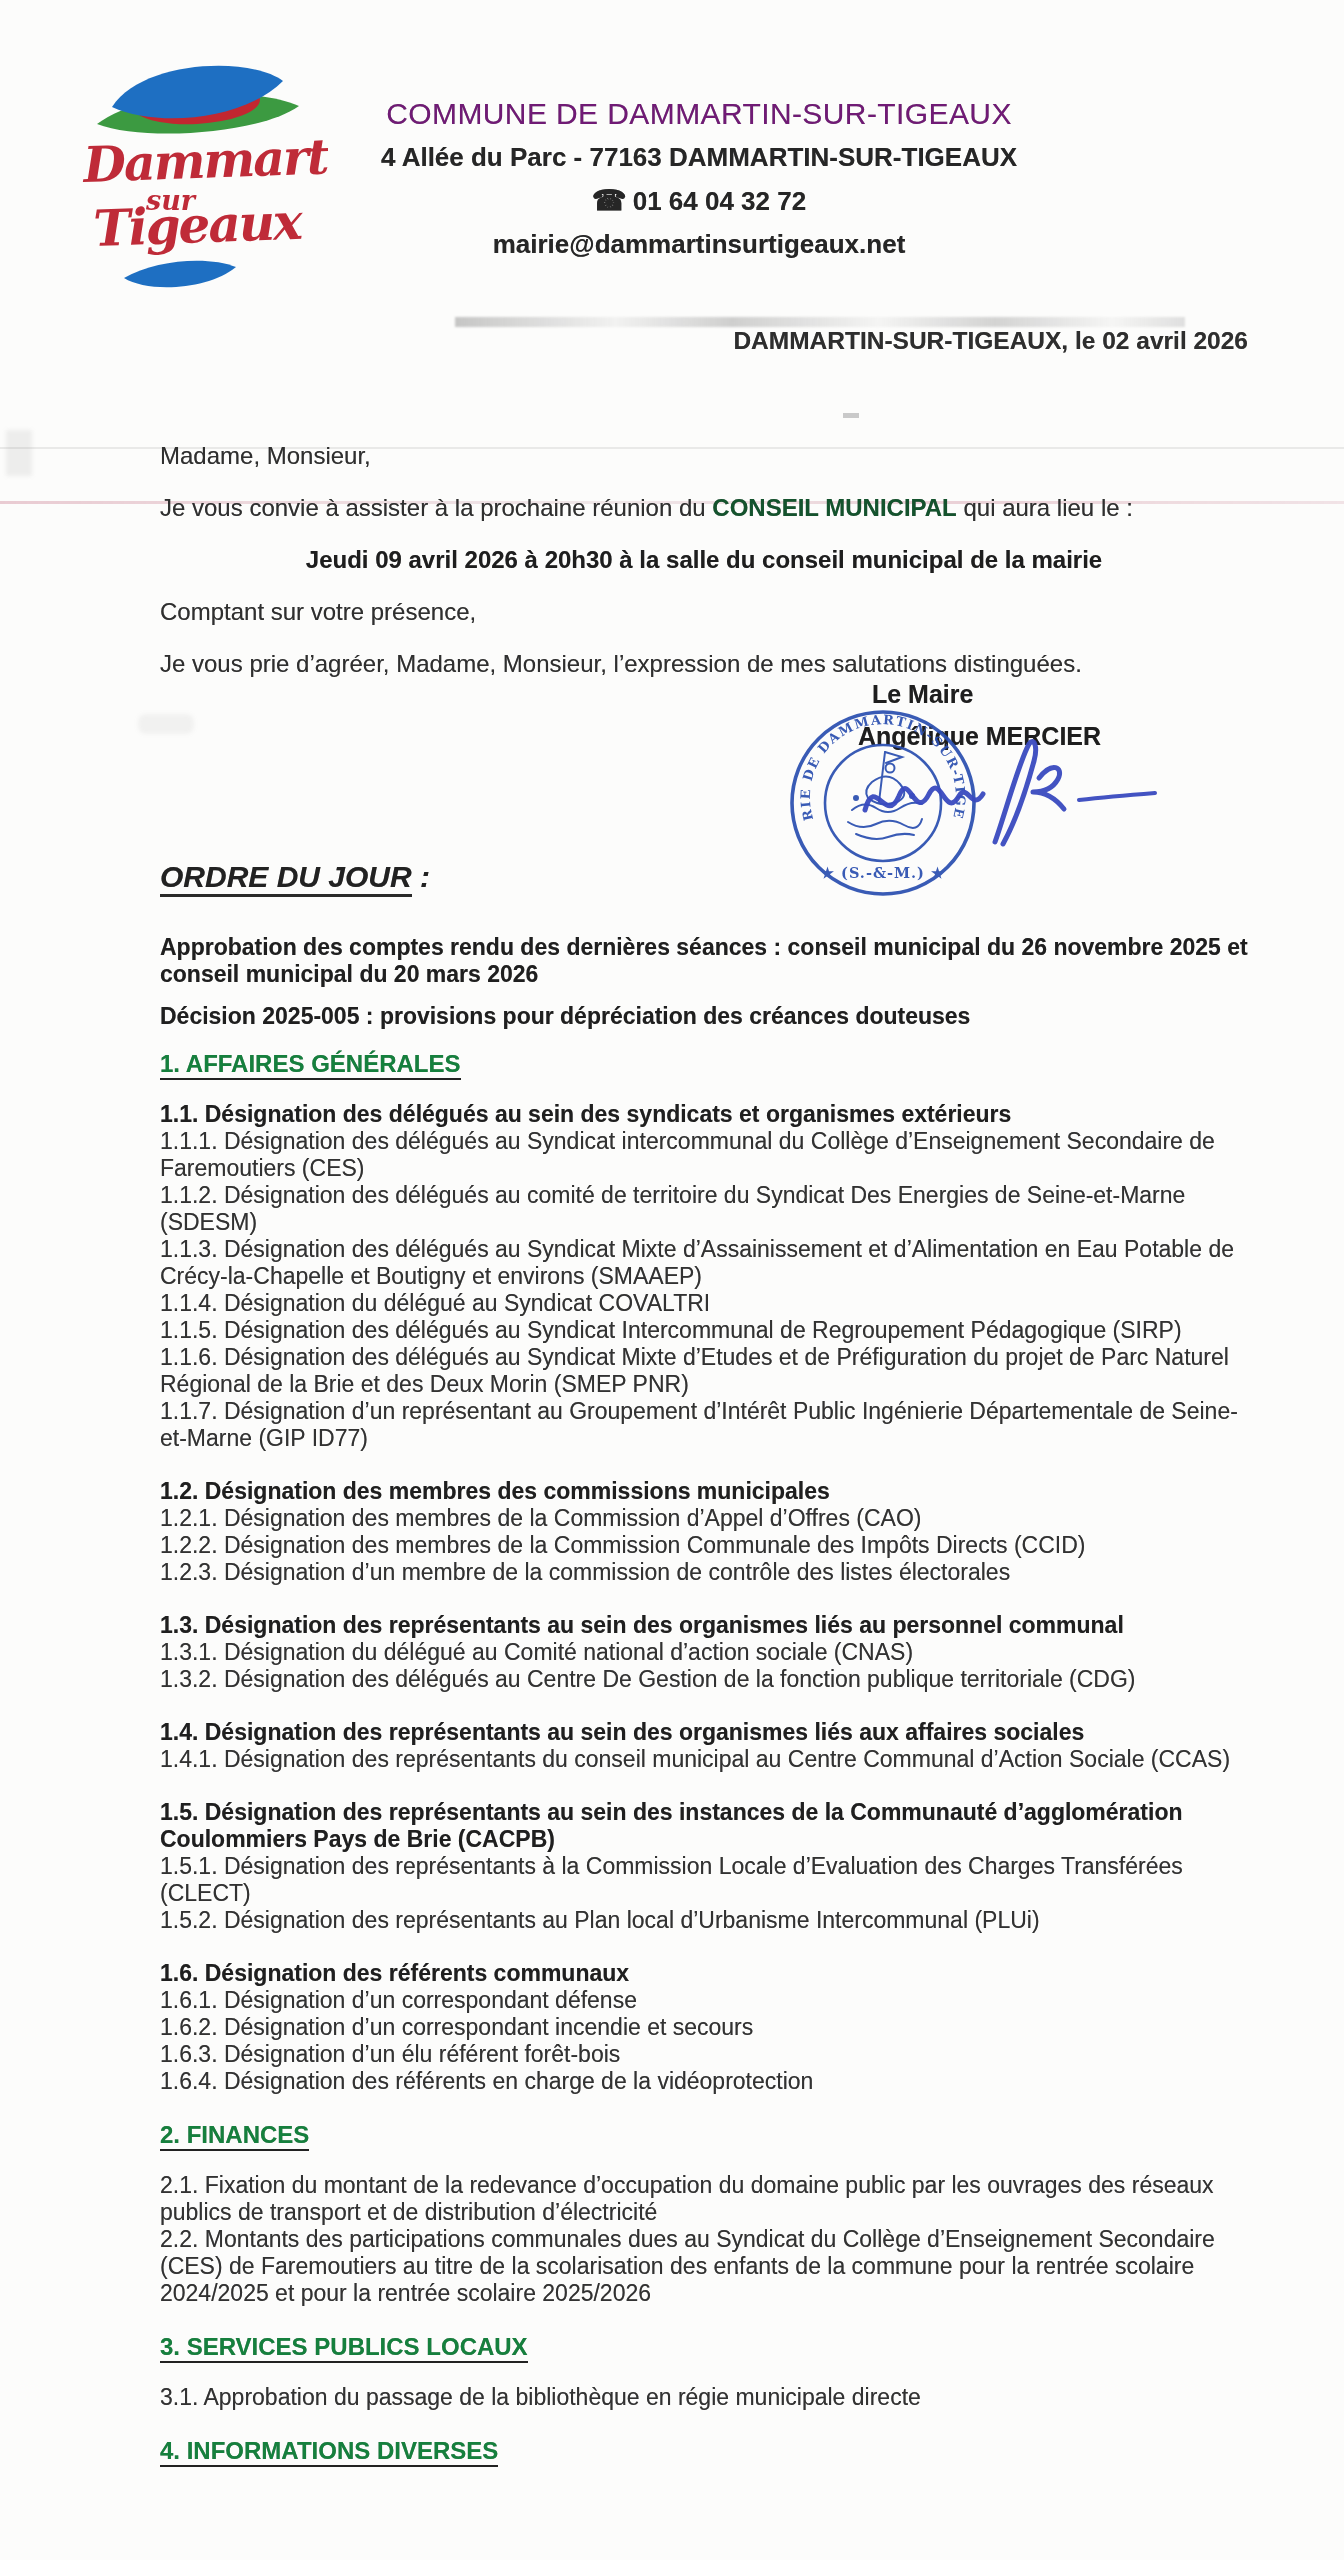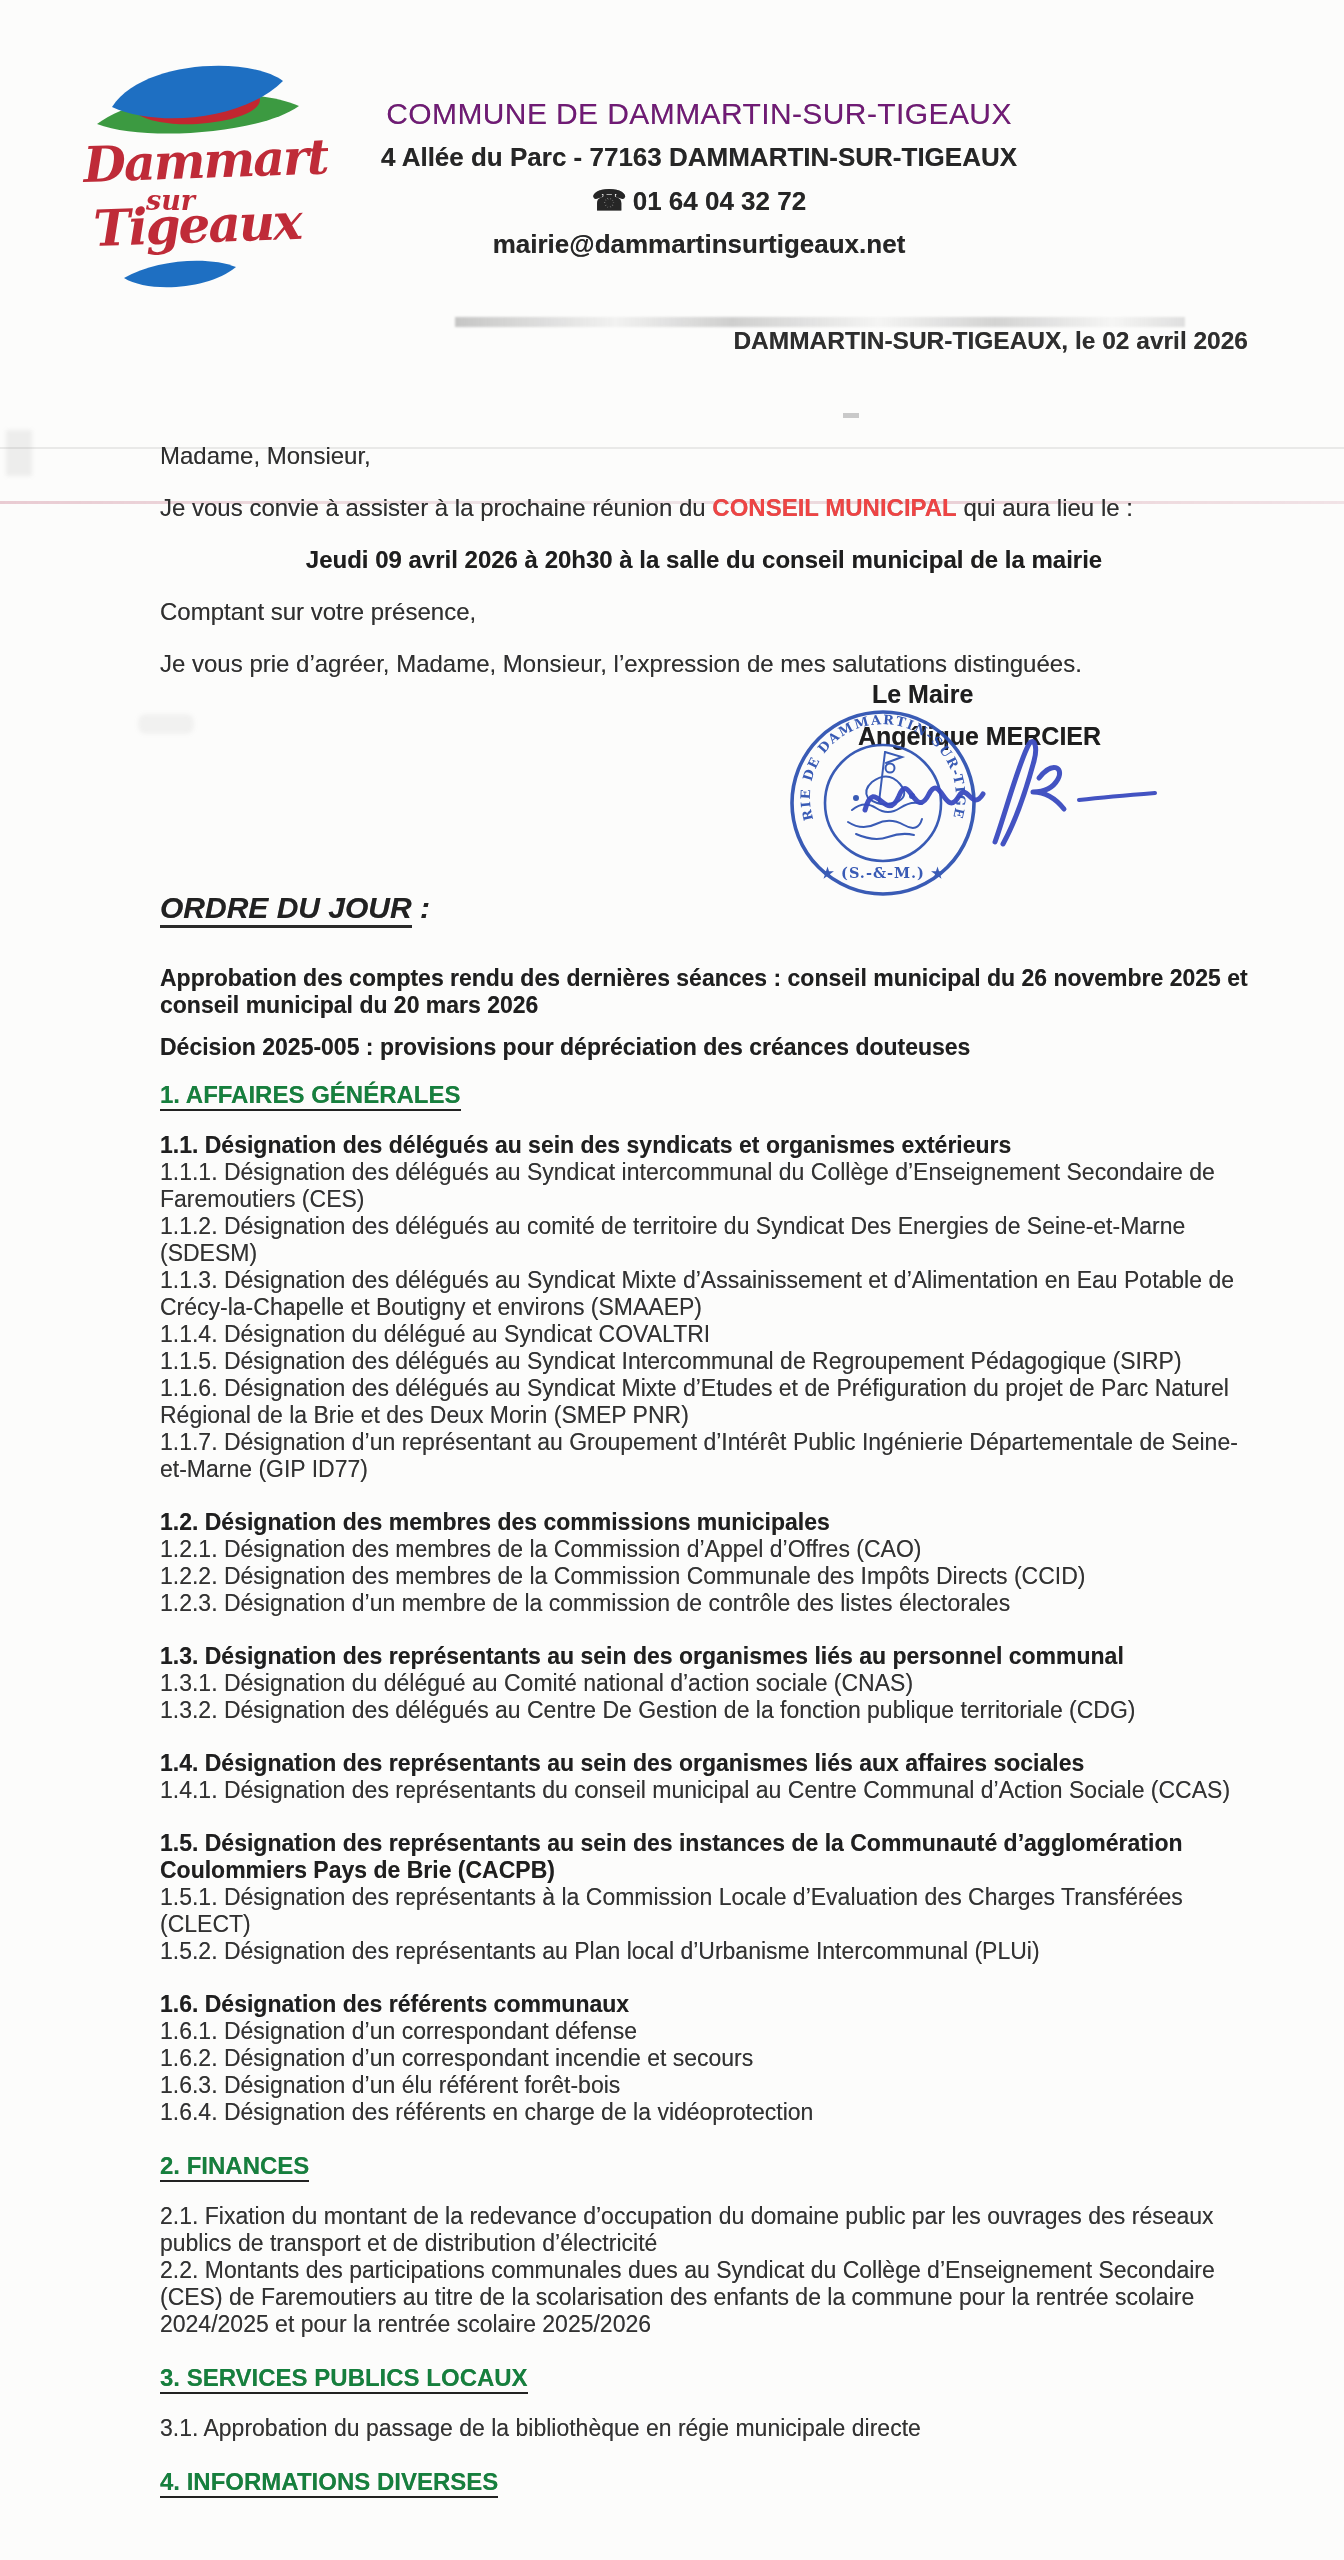--- a/index.html
+++ b/index.html
@@ -20,34 +20,34 @@
   .phone-icon{font-size:28px;margin-right:6px;}
 
   
   .date-line{position:absolute;left:160px;right:96px;top:327px;text-align:right;
     font-size:24.5px;color:#2e2e2e;text-shadow:0 0 .6px rgba(46,46,46,.55);font-weight:bold;}
 
   
   .letter{position:absolute;left:160px;top:441px;width:1088px;font-size:24px;line-height:30px;
     color:#2f2f2f;text-shadow:0 0 .6px rgba(47,47,47,.5);}
   .letter p{margin:0 0 22px 0;}
-  .b{font-weight:700;color:#ef4444;}
+  .b{font-weight:700;color:#14532d;}
   .meeting-line{font-weight:700;color:#1e1e1e;text-align:center;}
 
   
   .sig-title{position:absolute;left:872px;top:680px;font-size:25px;font-weight:700;color:#1e1e1e;
     text-shadow:0 0 .6px rgba(30,30,30,.5);z-index:1;}
   .sig-name{position:absolute;left:858px;top:722px;font-size:25px;font-weight:700;color:#1e1e1e;
     text-shadow:0 0 .6px rgba(30,30,30,.5);z-index:1;}
   .stamp-svg{position:absolute;left:786px;top:706px;width:194px;height:194px;z-index:2;opacity:.93;}
   .signature-svg{position:absolute;left:853px;top:734px;width:332px;height:122px;z-index:3;opacity:.95;}
 
   
   .doc-body{position:absolute;left:160px;top:860px;width:1088px;font-size:23px;line-height:27px;
-    color:#323232;text-shadow:0 0 .6px rgba(50,50,50,.5);margin-top:31px;}
+    color:#323232;text-shadow:0 0 .6px rgba(50,50,50,.5);}
   .ordre-head{font-size:30px;line-height:34px;font-weight:700;font-style:italic;color:#222;
     margin:0 0 40px 0;}
   .ordre-head .u{border-bottom:3.5px solid #2a2a2a;padding-bottom:1px;}
   .preamble p{margin:0 0 15px 0;font-weight:700;color:#1f1f1f;}
   .section-title{font-weight:700;color:#15803d;margin:20px 0 24px 0;font-size:24px;}
   .section-title .u{border-bottom:2.5px solid #222;padding-bottom:1px;}
   .subsection{margin:0 0 26px 0;}
   .sub-head{font-weight:700;color:#1f1f1f;margin:0;}
   .item{margin:0;}
 

